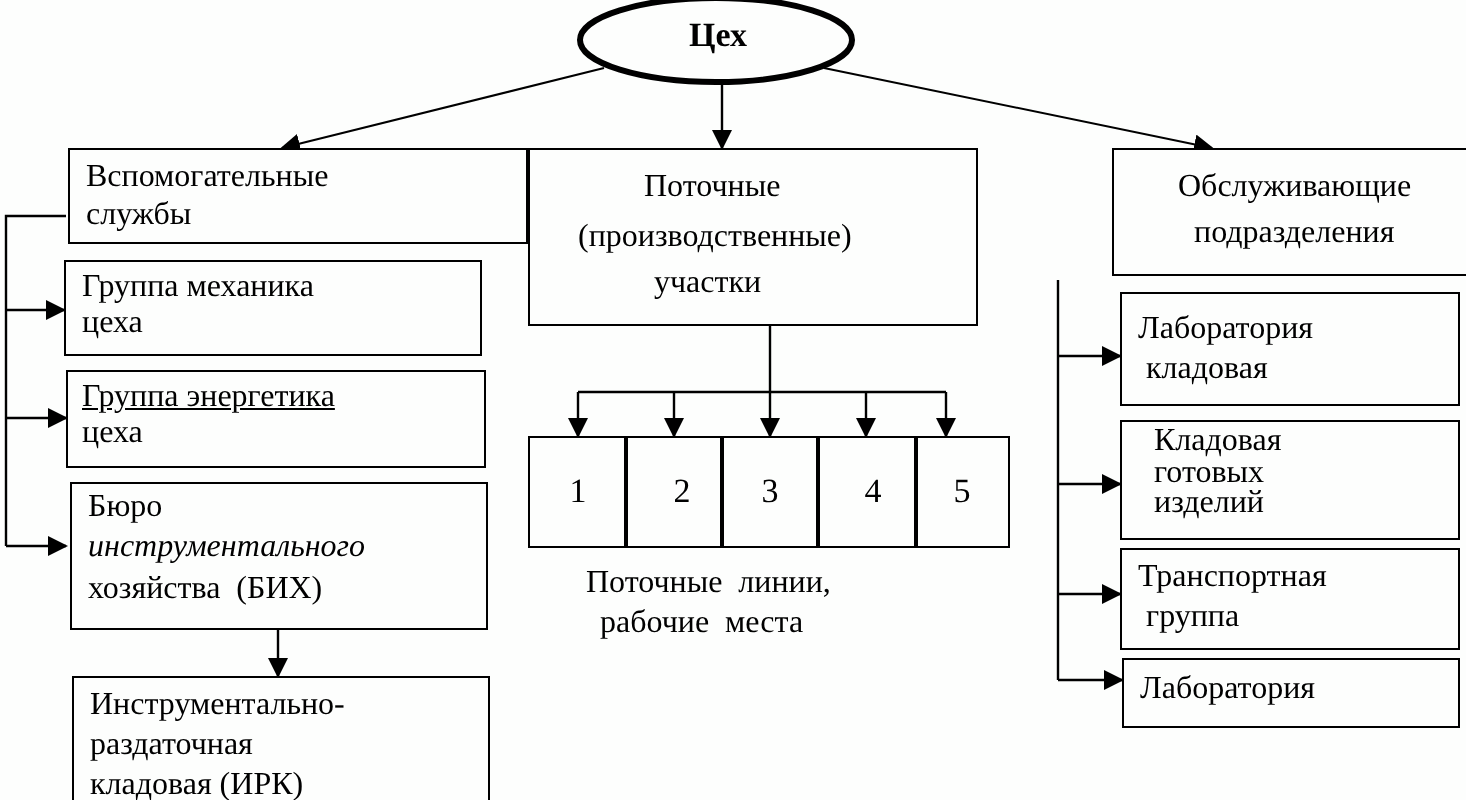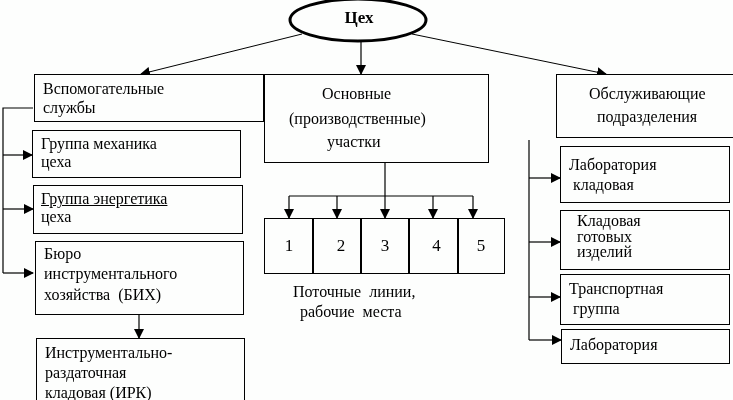--- a/index.html
+++ b/index.html
@@ -57,31 +57,31 @@
 <div class="box" style="left:32px;top:130px;width:209px;height:48px;">
   <div class="txt" style="left:8px;top:4px;">Группа механика</div>
   <div class="txt" style="left:8px;top:22px;">цеха</div>
 </div>
 <div class="box" style="left:33px;top:185px;width:210px;height:49px;">
   <div class="txt" style="left:7px;top:4px;text-decoration:underline;">Группа энергетика</div>
   <div class="txt" style="left:7px;top:22px;">цеха</div>
 </div>
 <div class="box" style="left:35px;top:241px;width:209px;height:74px;">
   <div class="txt" style="left:8px;top:3px;">Бюро</div>
-  <div class="txt" style="left:8px;top:23px;">инструментального</div>
+  <div class="txt" style="left:8px;top:23px;font-style:italic;">инструментального</div>
   <div class="txt" style="left:8px;top:44px;">хозяйства  (БИХ)</div>
 </div>
 <div class="box" style="left:36px;top:338px;width:209px;height:70px;">
   <div class="txt" style="left:8px;top:5px;">Инструментально-</div>
   <div class="txt" style="left:8px;top:25px;">раздаточная</div>
   <div class="txt" style="left:8px;top:45px;">кладовая (ИРК)</div>
 </div>
 
 <div class="box" style="left:264px;top:74px;width:225px;height:89px;">
-  <div class="txt" style="left:57px;top:10px;">Основные</div>
+  <div class="txt" style="left:57px;top:10px;">Поточные</div>
   <div class="txt" style="left:24px;top:35px;">(производственные)</div>
   <div class="txt" style="left:62px;top:58px;">участки</div>
 </div>
 <div class="cell" style="left:264px;width:50px;">1</div>
 <div class="cell" style="left:312px;width:50px;padding-left:8px;">2</div>
 <div class="cell" style="left:360px;width:50px;">3</div>
 <div class="cell" style="left:408px;width:51px;padding-left:6px;">4</div>
 <div class="cell" style="left:457px;width:48px;">5</div>
 <div class="txt" style="left:293px;top:283px;">Поточные  линии,</div>
 <div class="txt" style="left:300px;top:303px;">рабочие  места</div>

